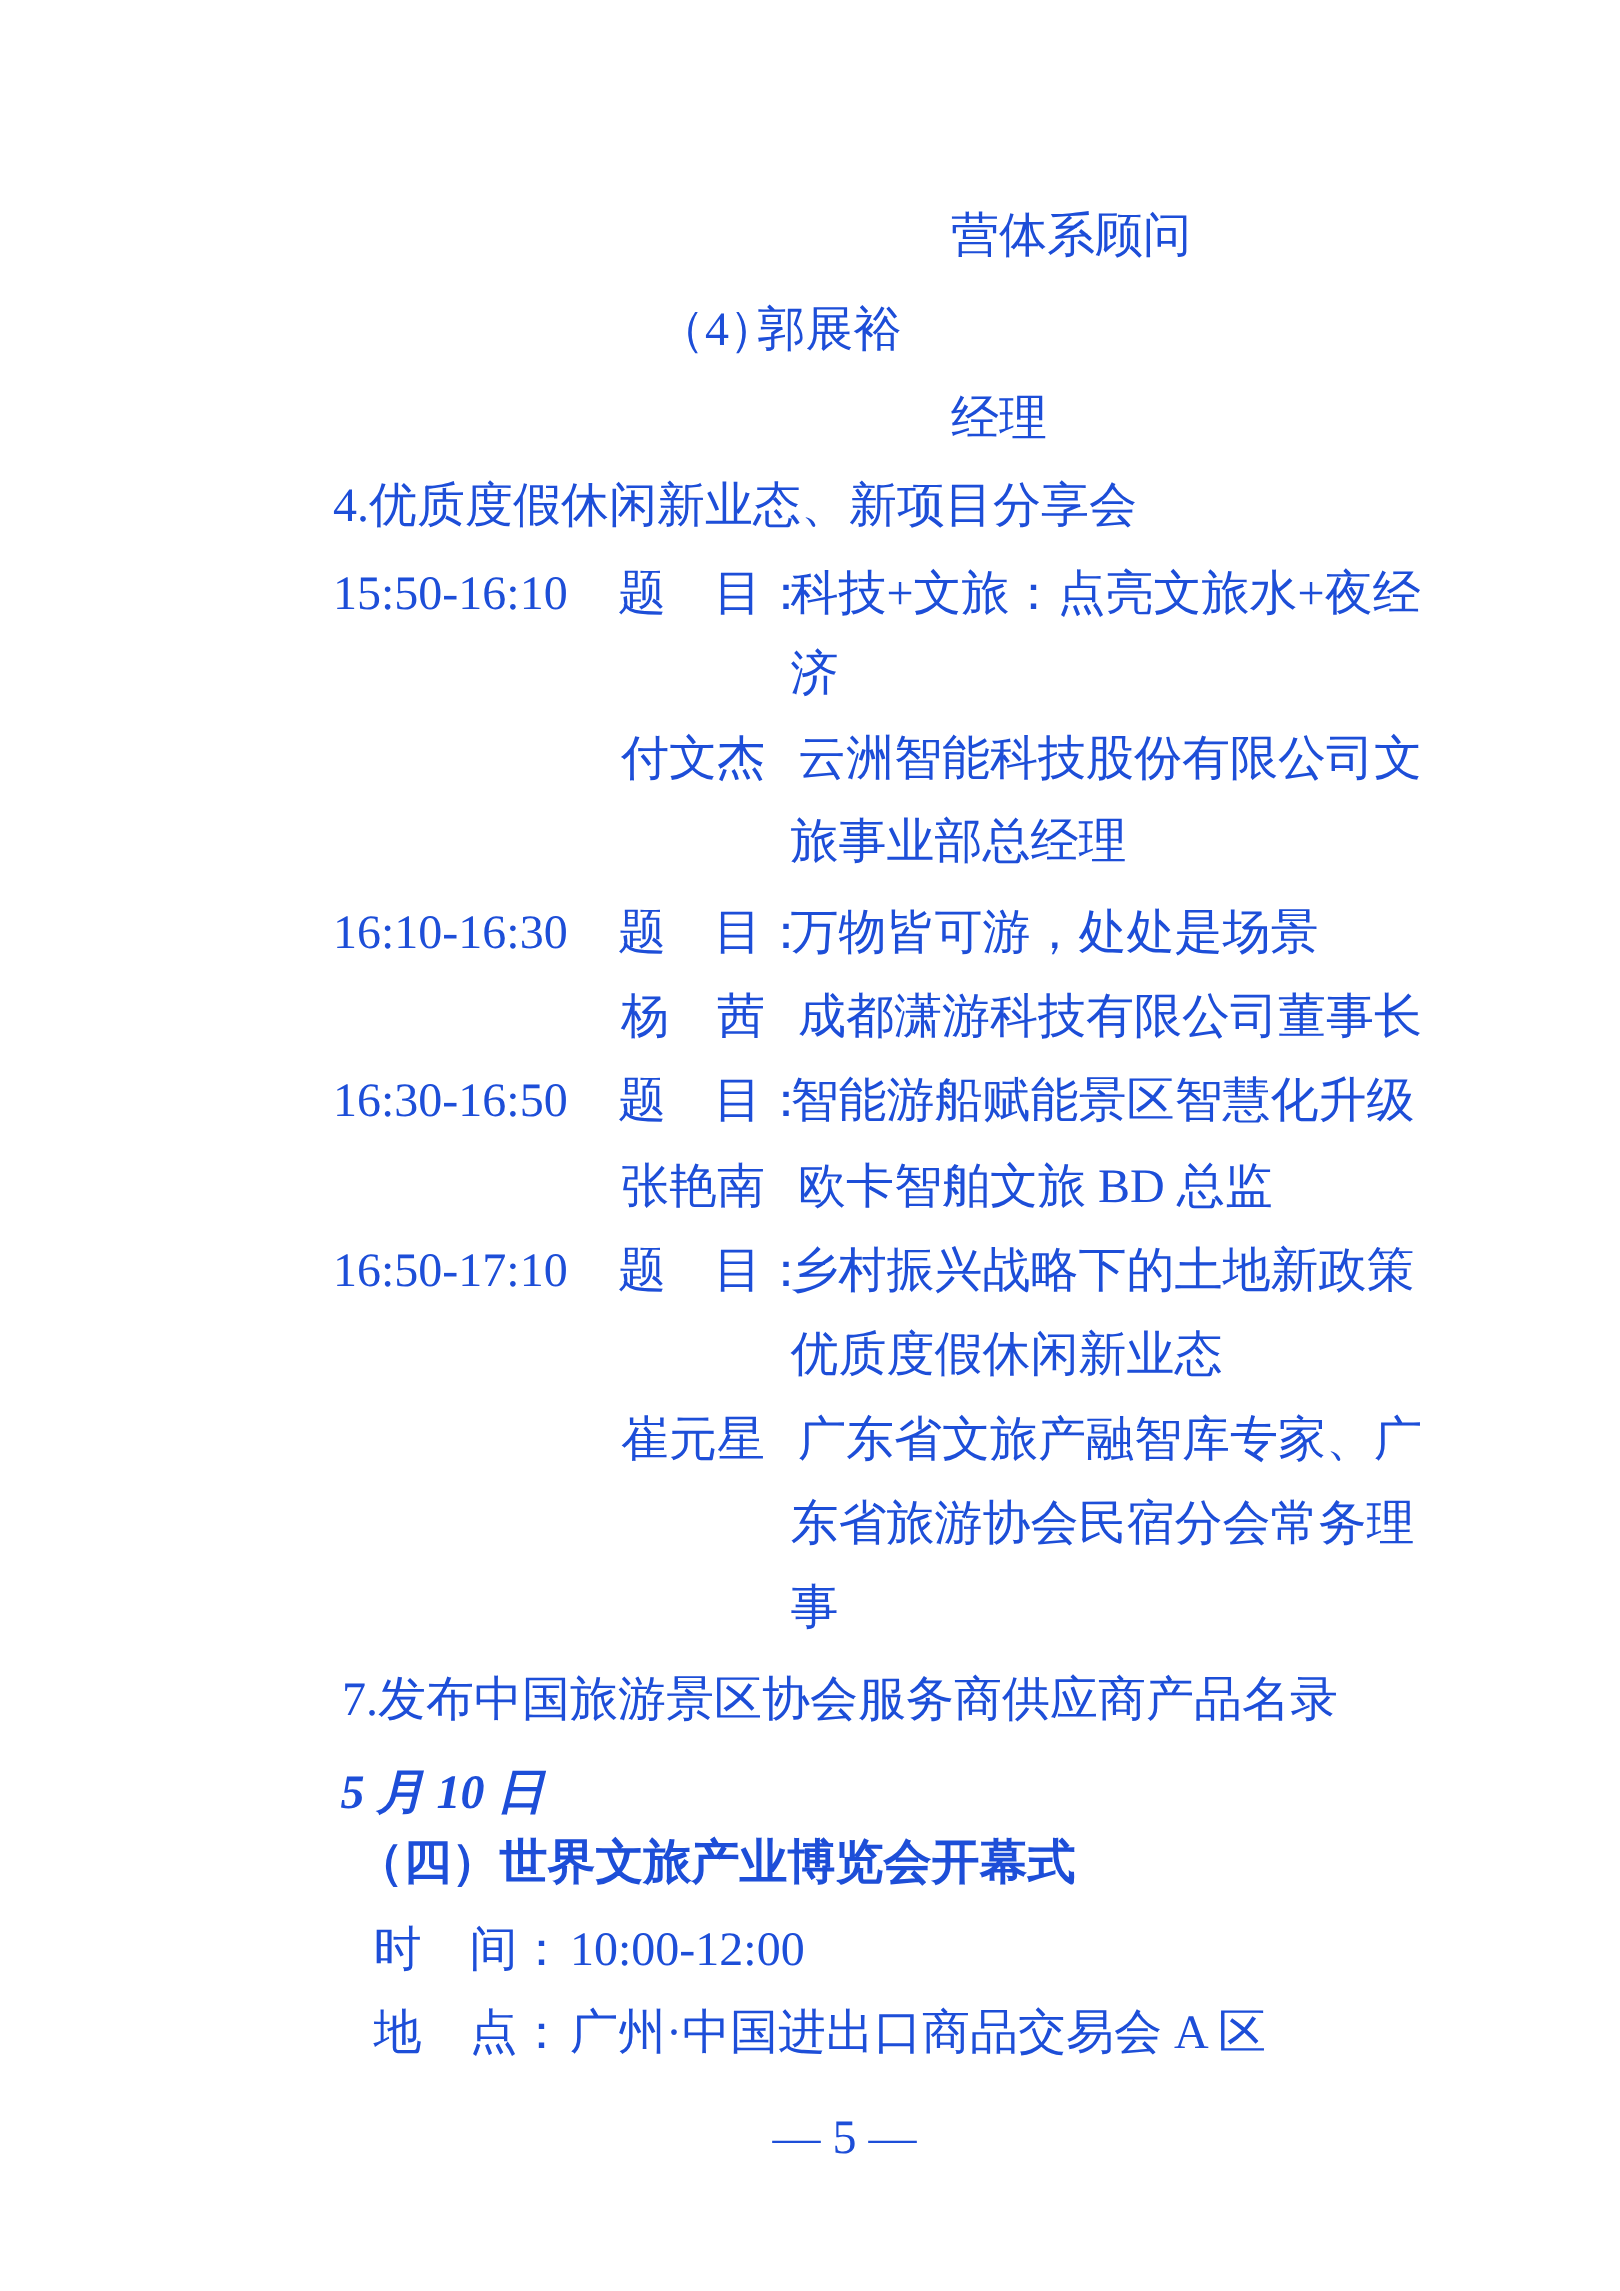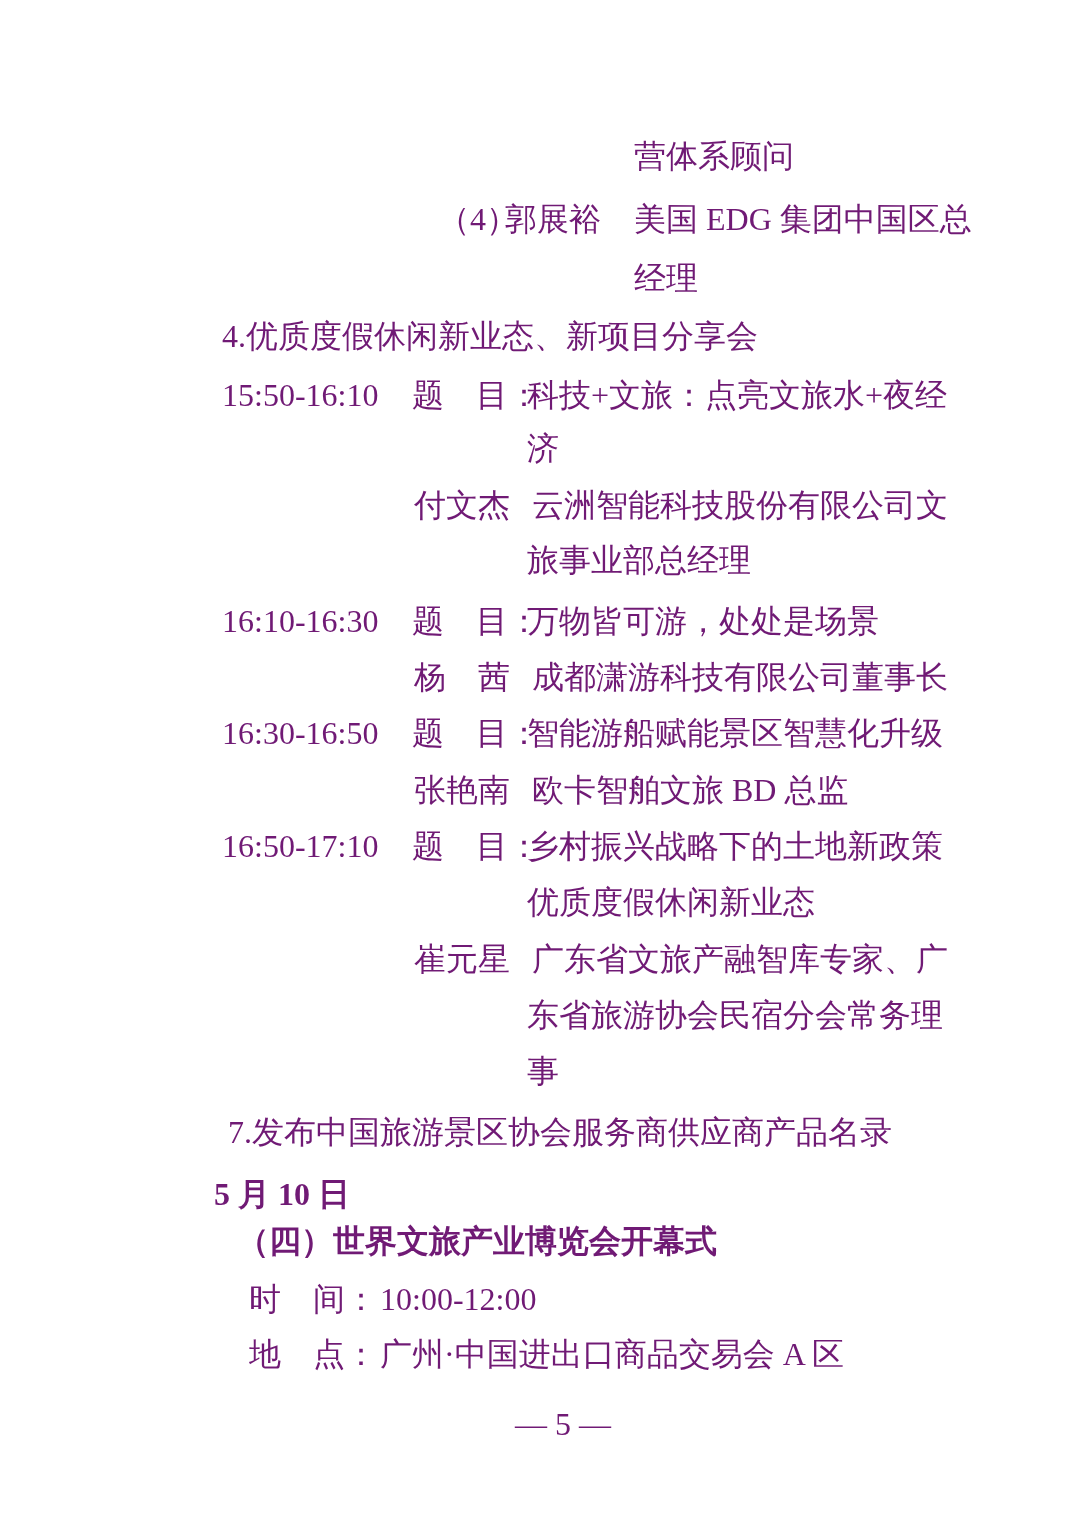--- a/index.html
+++ b/index.html
@@ -3,21 +3,21 @@
 <meta charset="utf-8">
 <style>
   html,body{margin:0;padding:0;background:#ffffff;}
   .page{
     position:relative;
     width:1080px;
     height:1527px;
     background:#ffffff;
     font-family:"Liberation Serif","DejaVu Serif",serif;
     font-size:32px;
-    color:#701a75;
+    color:#1d4ed8;
     overflow:hidden;
   }
   .line{
     position:absolute;
     left:0;
     width:1080px;
     height:42px;
     line-height:42px;
   }
   .seg{
@@ -31,21 +31,21 @@
   .r-time   {left:222px;}
   .r-label  {left:412px;}
   .r-content{left:527px;}
   .r-name   {left:414px;font-family:Liberation Serif, serif;}
   .r-aff    {left:532px;}
   .r-num    {left:438px;}
   .r-spk    {left:505px;}
   .r-desc   {left:634px;}
   .r-item   {left:222px;}
   .r-item5  {left:228px;}
-  .r-date   {left:214px;}
+  .r-date   {left:227px;font-style:italic;}
   .r-section{left:237px;}
   .r-mlabel {left:249px;}
   .r-mvalue {left:380px;}
   .r-pagenum{left:515px;}
 
   
   #l01{top:135px;}  #l02{top:198px;}  #l03{top:257px;}  #l04{top:315px;}
   #l05{top:374px;padding-left:36px;}  #l06{top:427px;}  #l07{top:484px;}  #l08{top:539px;}
   #l09{top:600px;}  #l10{top:656px;text-align:right;}  #l11{top:712px;}  #l12{top:769px;}
   #l13{top:825px;}  #l14{top:881px;}  #l15{top:938px;}  #l16{top:994px;}
@@ -57,21 +57,20 @@
 
 <div class="page">
 
   <div id="l01" class="line">
     <span class="seg r-desc">营体系顾问</span>
   </div>
 
   <div id="l02" class="line">
     <span class="seg r-num">（4）</span>
     <span class="seg r-spk">郭展裕</span>
-    <span class="seg r-desc">美国 EDG 集团中国区总</span>
   </div>
 
   <div id="l03" class="line">
     <span class="seg r-desc">经理</span>
   </div>
 
   <div id="l04" class="line">
     <span class="seg r-item">4.优质度假休闲新业态、新项目分享会</span>
   </div>
 

